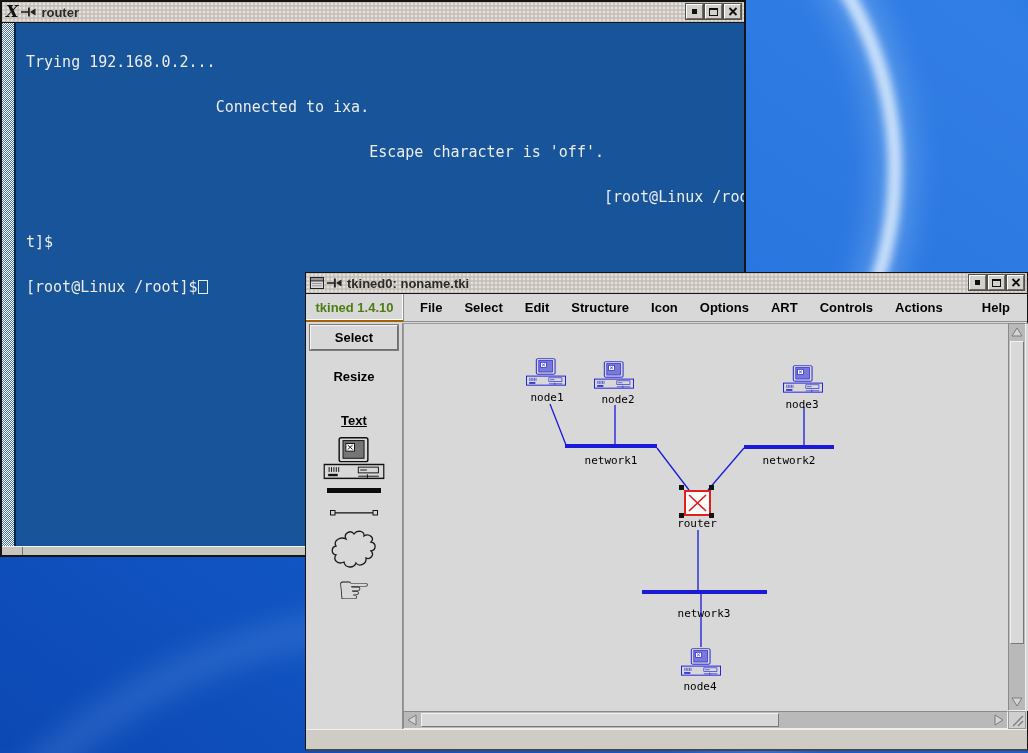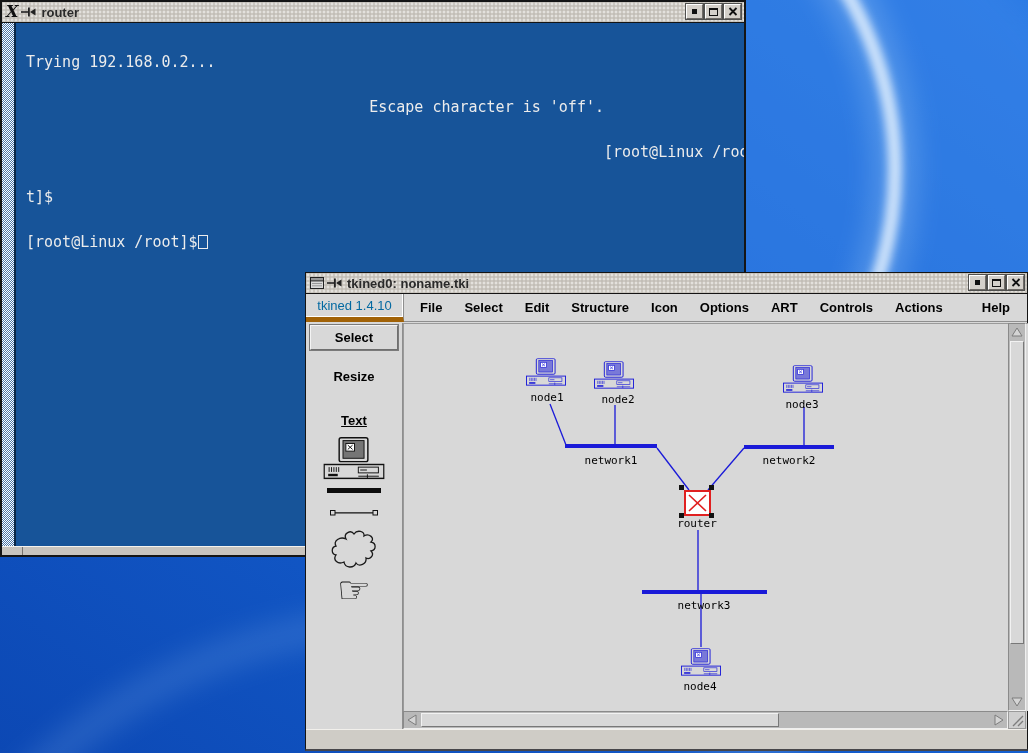--- a/index.html
+++ b/index.html
@@ -43,22 +43,22 @@
     background:#c8c4be;border-top:1px solid #f4f2ee;box-sizing:border-box;}
   .term-frame-bottom .notch{position:absolute;top:0;bottom:0;width:1px;background:#77736e;}
 
   
   .tk-window{position:absolute;left:305px;top:272px;width:723px;height:479px;
     border:1px solid #141414;box-sizing:border-box;background:#d8d8d8;z-index:3;
     border-bottom:3px solid #47464a;}
   .tk-icon{margin-left:4px;}
   .tk-menubar{height:28px;display:flex;align-items:stretch;background:#d8d8d8;}
   .version-panel{width:97px;display:flex;align-items:center;justify-content:center;
-    font-weight:normal;font-size:13px;color:#0369a1;
-    border-right:1px solid #8e8e8e;border-bottom:5px solid #a16207;
+    font-weight:bold;font-size:13px;color:#4d7c0f;
+    border-right:1px solid #8e8e8e;border-bottom:2px solid #a16207;
     box-shadow:inset -1px -1px 0 #ffffff;}
   .menus{flex:1;display:flex;align-items:center;border-bottom:1px solid #8e8e8e;}
   .menu-item{font-weight:bold;font-size:13px;color:#000;padding:0 11px;cursor:default;}
   .menu-item.first{margin-left:5px;}
   .menu-help{margin-left:auto;margin-right:6px;}
   .tk-body{position:absolute;left:0;top:50px;width:721px;height:406px;
     background:#d4d4d4;box-shadow:inset 0 1px 0 #fdfdfd;}
 
   
   .tk-toolbar{position:absolute;left:0;top:0;bottom:0;width:97px;background:#d8d8d8;
@@ -172,20 +172,21 @@
         <svg width="10" height="9">
             <path d="M1.5,1 L8.5,8 M8.5,1 L1.5,8" stroke="#111" stroke-width="1.8" fill="none"></path>
           </svg>
       </span>
     </div>
   </div>
   <div class="term-body">
     <div class="term-scrollbar"></div>
     <div class="term-text">
       <div><span>Trying 192.168.0.2...</span></div>
+      <div><span>                     Connected to ixa.</span></div>
       <div><span>                                      Escape character is 'off'.</span></div>
       <div><span>                                                                [root@Linux /roo</span></div>
       <div><span>t]$</span></div>
       <div><span>[root@Linux /root]$</span><span class="cursor-box"></span></div>
     </div>
   </div>
   <div class="term-frame-bottom">
     <span class="notch" style="left:20px"></span>
     <span class="notch" style="right:20px"></span>
   </div>
@@ -294,21 +295,21 @@
       <span class="handle" style="left:305px;top:161px"></span>
       <span class="handle" style="left:275px;top:189px"></span>
       <span class="handle" style="left:305px;top:189px"></span>
 
       <span class="canvas-label" style="left:143px;top:67px">node1</span>
       <span class="canvas-label" style="left:214px;top:69px">node2</span>
       <span class="canvas-label" style="left:398px;top:74px">node3</span>
       <span class="canvas-label" style="left:296px;top:356px">node4</span>
       <span class="canvas-label" style="left:207px;top:130px">network1</span>
       <span class="canvas-label" style="left:385px;top:130px">network2</span>
-      <span class="canvas-label" style="left:300px;top:275px">network3</span>
+      <span class="canvas-label" style="left:300px;top:283px">network3</span>
       <span class="canvas-label" style="left:293px;top:193px">router</span>
     </div>
 
     <div class="vscroll">
       <div class="sb-arrow" style="top:0">
         <svg width="12" height="10">
             <polygon points="6,1 11,9 1,9" fill="#d4d4d4" stroke="#7d7d7d"></polygon>
           </svg>
       </div>
       <div class="vthumb"></div>

